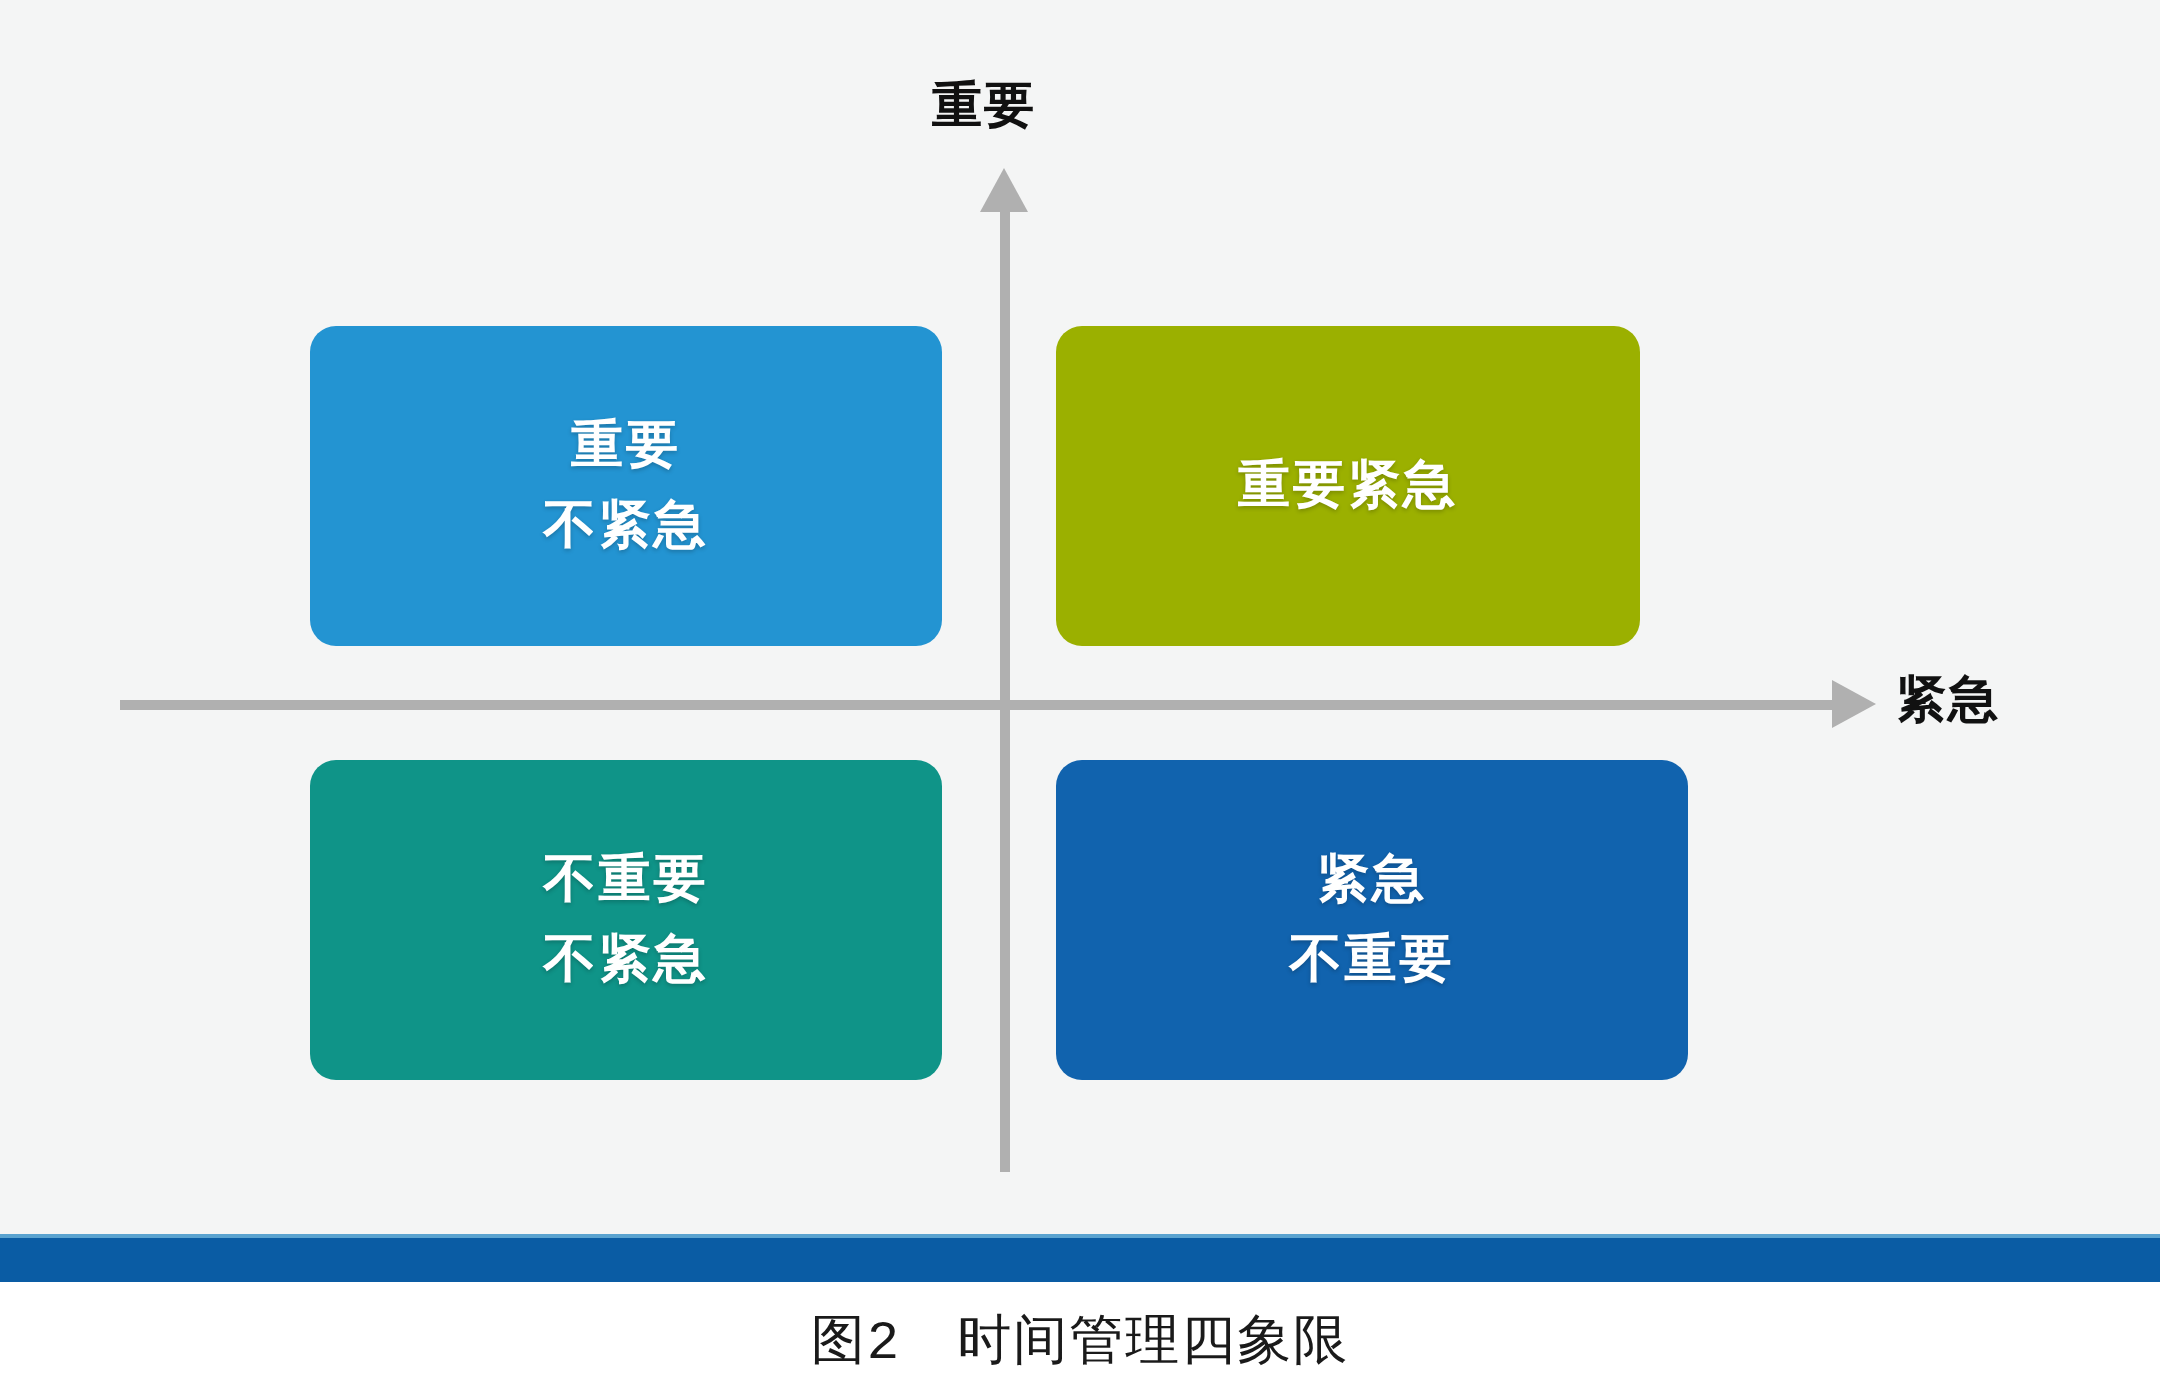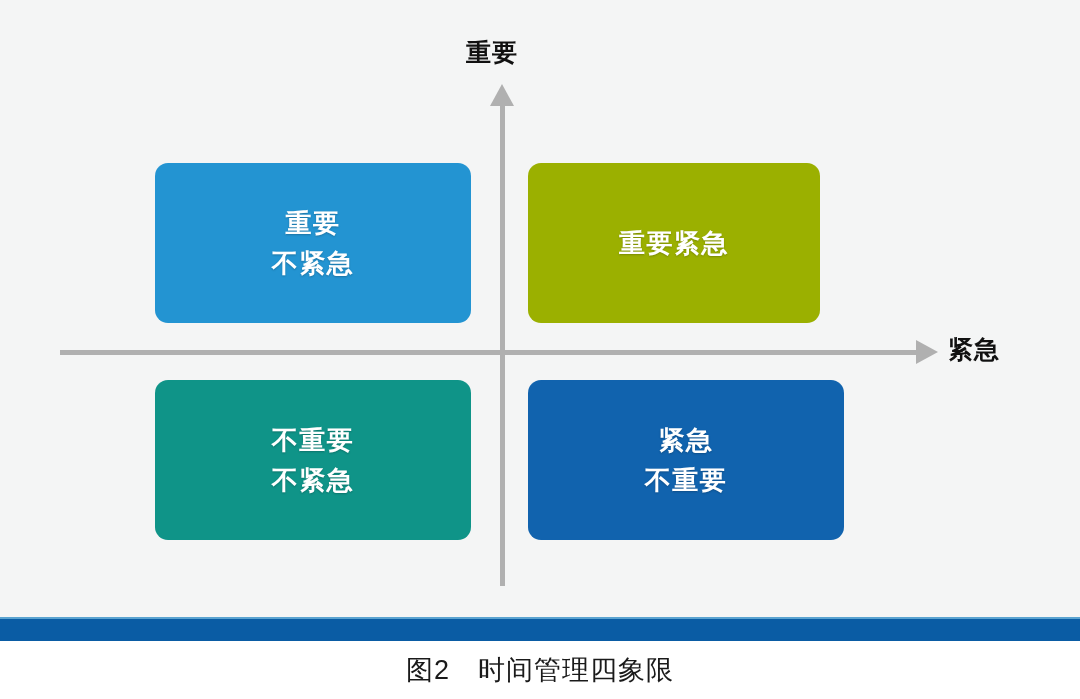--- a/index.html
+++ b/index.html
@@ -161,21 +161,21 @@
     left: 0;
     top: 641px;
     width: 1080px;
     height: 58px;
     background: #ffffff;
     display: flex;
     align-items: center;
     justify-content: center;
   }
   .caption {
-    font-family: Liberation Sans, sans-serif;
+    font-family: Liberation Mono, monospace;
     font-size: 27px;
     color: #1a1a1a;
     letter-spacing: 1px;
     white-space: pre;
   }
 </style>
 </head>
 <body>
 
 <div id="page">

